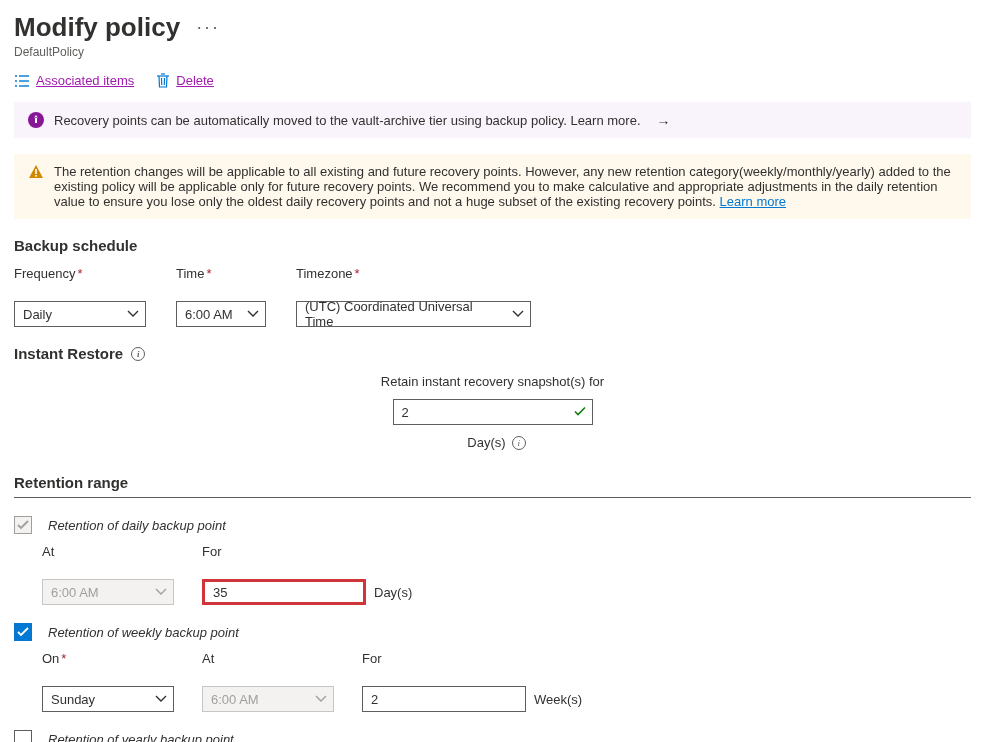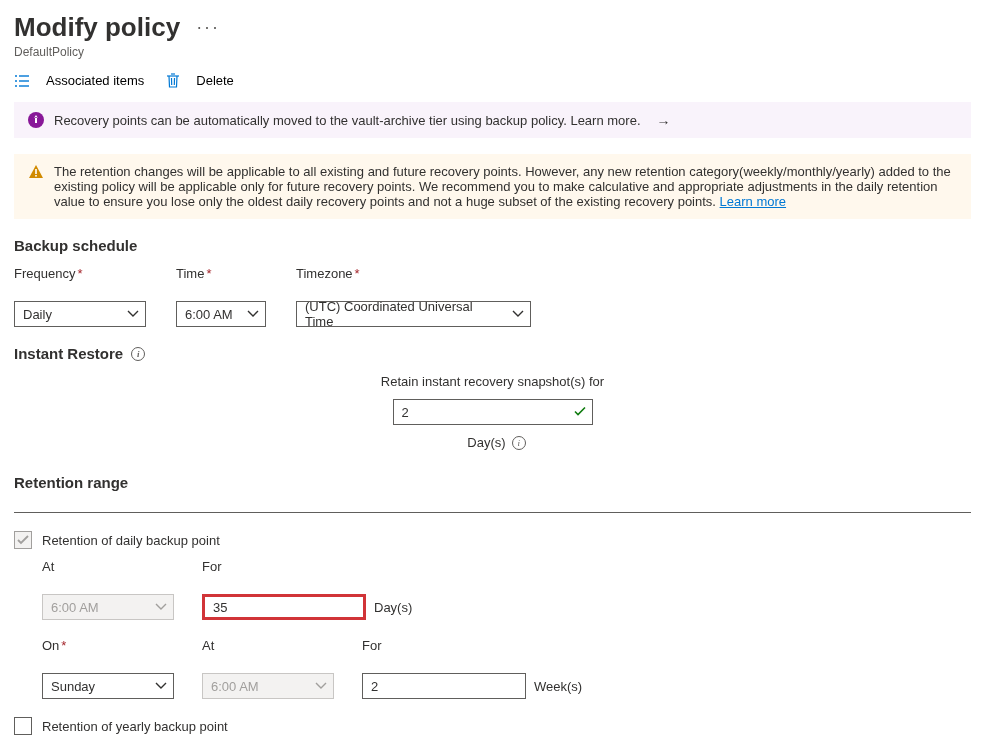--- a/index.html
+++ b/index.html
@@ -10,21 +10,21 @@
     font-size: 13px;
     color: #323130;
     background: #fff;
     width: 985px;
   }
   .header-row { display: flex; align-items: center; gap: 16px; }
   .page-title { font-size: 26px; font-weight: 600; margin: 0; color: #323130; }
   .more-icon { font-size: 18px; color: #605e5c; letter-spacing: 2px; cursor: pointer; }
   .subtitle { font-size: 12px; color: #605e5c; margin: 2px 0 14px 0; }
   .cmdbar { display: flex; gap: 22px; margin-bottom: 14px; }
-  .cmd-btn { display: inline-flex; align-items: center; gap: 16px; color: #000000; font-size: 13px; cursor: pointer; }
+  .cmd-btn { display: inline-flex; align-items: center; gap: 6px; color: #a21caf; font-size: 13px; cursor: pointer; text-decoration: underline; }
   .cmd-btn .ico { color: #0078d4; display: inline-flex; }
   .banner {
     padding: 10px 14px;
     display: flex;
     align-items: center;
     gap: 10px;
     margin-bottom: 16px;
     font-size: 13px;
     color: #323130;
   }
@@ -33,21 +33,21 @@
   .banner .badge-circle {
     width: 16px; height: 16px; border-radius: 50%;
     display: inline-flex; align-items: center; justify-content: center;
     flex: 0 0 auto;
   }
   .badge-purple { background: #881798; color: #fff; font-size: 10px; }
   .arrow-right { font-size: 14px; margin-left: 6px; color: #323130; cursor: pointer; }
   .warn-tri { color: #d18a00; font-size: 15px; flex: 0 0 auto; }
   a.inline-link { color: #0078d4; text-decoration: underline; }
   .section-title { font-size: 15px; font-weight: 600; margin: 18px 0 12px 0; }
-  .section-title.ruled { border-bottom: 1px solid #605e5c; padding-bottom: 21px; margin-top: 24px; }
+  .section-title.ruled { border-bottom: 1px solid #605e5c; padding-bottom: 6px; margin-top: 24px; }
   .form-row { display: flex; gap: 30px; align-items: flex-end; flex-wrap: wrap; }
   .field-group { display: flex; flex-direction: column; gap: 20px; }
   .label { font-size: 13px; color: #323130; }
   .req { color: #a4262c; margin-left: 2px; }
   .select, .input-text {
     border: 1px solid #605e5c;
     background: #fff;
     height: 26px;
     padding: 0 26px 0 8px;
     font-size: 13px;
@@ -72,21 +72,21 @@
   .w-sm { width: 132px; }
   .w-md { width: 90px; }
   .w-lg { width: 235px; }
   .w-num { width: 200px; }
   .w-num-s { width: 164px; }
   .inline-row { display: flex; align-items: center; gap: 10px; margin-top: 6px; flex-direction: column; }
   .suffix { font-size: 13px; color: #323130; margin-left: 8px; display: inline-flex; align-items: center; gap: 6px;}
   .info-ico { width: 14px; height: 14px; border: 1px solid #605e5c; border-radius: 50%; display: inline-flex; align-items:center; justify-content:center; font-size:9px; color:#605e5c; font-style: italic; font-family: Georgia, serif; }
   .highlight-box { border: 3px solid #d13438 !important; }
   .retain-block { margin-top: 18px; }
-  .check-row { display: flex; align-items: center; gap: 10px; margin-bottom: 10px; }
+  .check-row { display: flex; align-items: center; gap: 16px; margin-bottom: 10px; font-style: italic; }
   .checkbox {
     width: 18px; height: 18px; border: 1px solid #605e5c; display: inline-flex;
     align-items: center; justify-content: center; flex: 0 0 auto; cursor: pointer;
     background: #fff;
   }
   .checkbox.checked { background: #0078d4; border-color: #0078d4; color: #fff; }
   .checkbox.lock-checked { background: #f3f2f1; border-color: #a19f9d; color: #a19f9d; }
   .tick svg { display: block; }
   .sub-form { margin-left: 28px; display: flex; gap: 28px; }
   .notconf { margin-left: 28px; margin-top: 10px; font-weight: 600; }
@@ -242,20 +242,30 @@
         <div class="input-text w-num-s highlight-box" style="padding-right:8px;">
           <span>35</span>
         </div>
         <span class="suffix">Day(s)</span>
       </div>
     </div>
   </div>
 </div>
 
 <div class="retain-block">
+  <div class="check-row">
+    <span class="checkbox checked">
+      <span class="tick">
+          <svg width="12" height="10" viewBox="0 0 12 10">
+            <path fill="none" stroke="#fff" stroke-width="1.8" d="M1 5 L4 8 L11 1"></path>
+          </svg>
+        </span>
+    </span>
+    <span class="label">Retention of weekly backup point</span>
+  </div>
   <div class="sub-form">
     <div class="field-group">
       <div class="label"><span>On</span><span class="req">*</span></div>
       <div class="select w-sm">
         <span>Sunday</span>
         <span class="chev">
             <svg width="12" height="8" viewBox="0 0 12 8">
               <path fill="none" stroke="#323130" stroke-width="1.4" d="M1 1 L6 6 L11 1"></path>
             </svg>
           </span>

